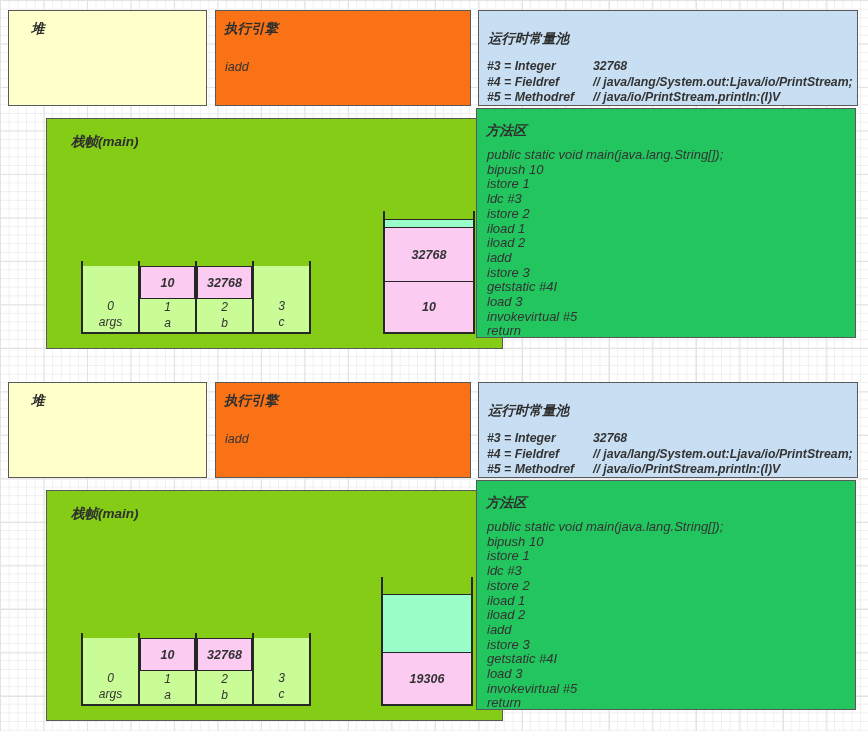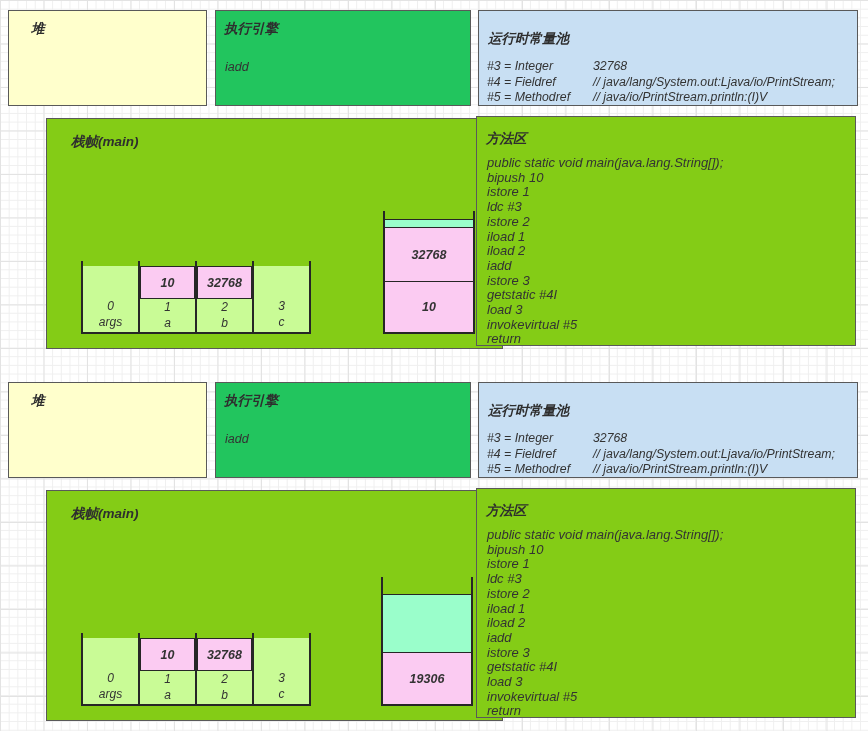--- a/index.html
+++ b/index.html
@@ -16,36 +16,36 @@
     position: relative;
     color: #333;
     overflow: hidden;
   }
   .panel { position: absolute; left: 0; width: 868px; height: 360px; font-style: italic; }
   .panel-0 { top: 0; }
   .panel-1 { top: 372px; }
 
   .box { position: absolute; border: 1.5px solid #595959; }
   .box-heap   { left: 8px;   top: 10px;  width: 199px; height: 96px;  background: #FFFFCC; }
-  .box-engine { left: 215px; top: 10px;  width: 256px; height: 96px;  background: #22c55e; }
+  .box-engine { left: 215px; top: 10px;  width: 256px; height: 96px;  background: #f97316; }
   .box-pool   { left: 478px; top: 10px;  width: 380px; height: 96px;  background: #C8DFF3; }
   .box-frame  { left: 6px;   top: 118px; width: 457px; height: 231px; background: #84cc16; margin-left: 40px; }
-  .box-method { left: 476px; top: 116px; width: 380px; height: 230px; background: #84cc16; }
+  .box-method { left: 476px; top: 108px; width: 380px; height: 230px; background: #22c55e; }
 
   .box-title { font-weight: bold; font-size: 13.5px; color: #2e2e2e; }
   .t-heap   { padding: 9px 0 0 22px; }
   .t-engine { padding: 9px 0 0 8px; }
   .t-pool   { padding: 19px 0 0 9px; }
   .t-frame  { padding: 14px 0 0 24px; }
   .t-method { padding: 13px 0 0 9px; }
 
   .engine-instr { padding: 22px 0 0 9px; font-size: 12.5px; }
 
   .pool-entries { padding: 11px 0 0 8px; font-size: 12.3px; line-height: 15.5px; }
-  .pool-row { display: flex; }
+  .pool-row { display: flex; font-weight: bold; }
   .pool-key { width: 106px; flex: 0 0 106px; }
   .pool-val { flex: 1; white-space: nowrap; }
 
   .method-lines { padding: 8px 0 0 10px; font-size: 13px; line-height: 14.7px; }
 
   
   .lv-table { position: absolute; left: 34px; top: 142px; height: 73px;
               display: flex; border-bottom: 2px solid #262626; }
   .lv-slot { width: 57px; border-left: 2px solid #262626; position: relative; }
   .lv-slot:last-child { width: 59px; border-right: 2px solid #262626; }

